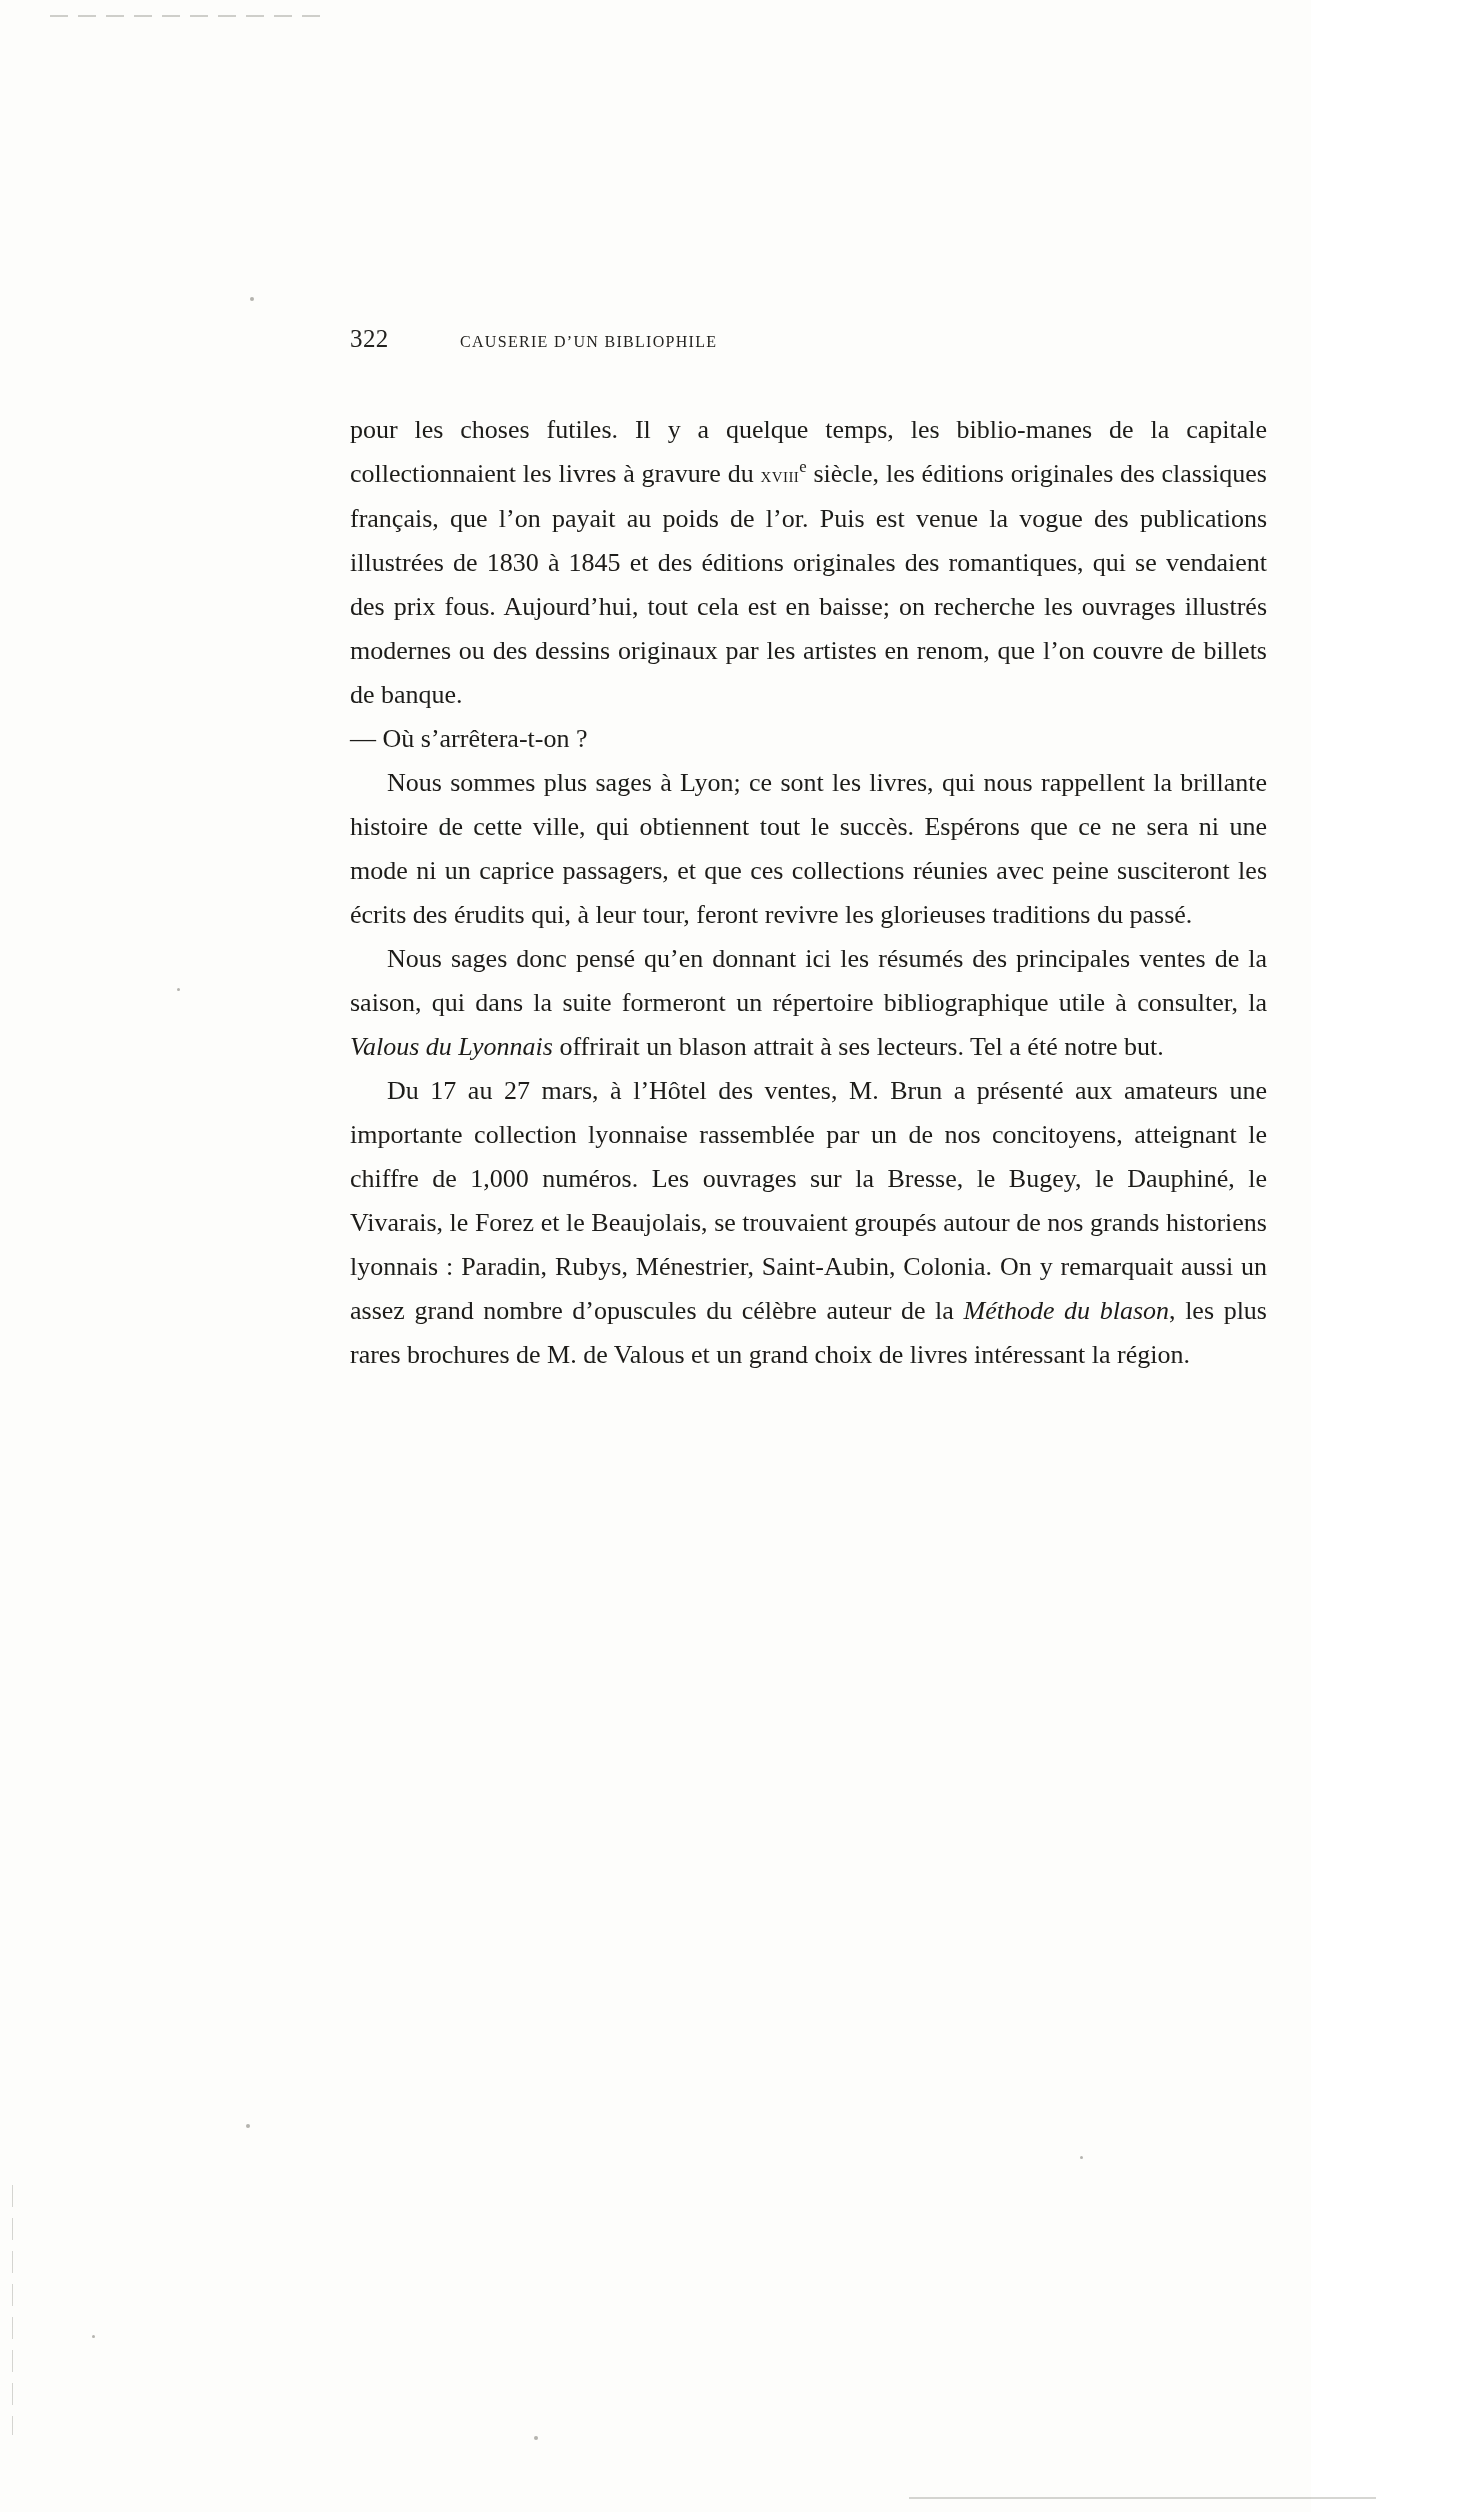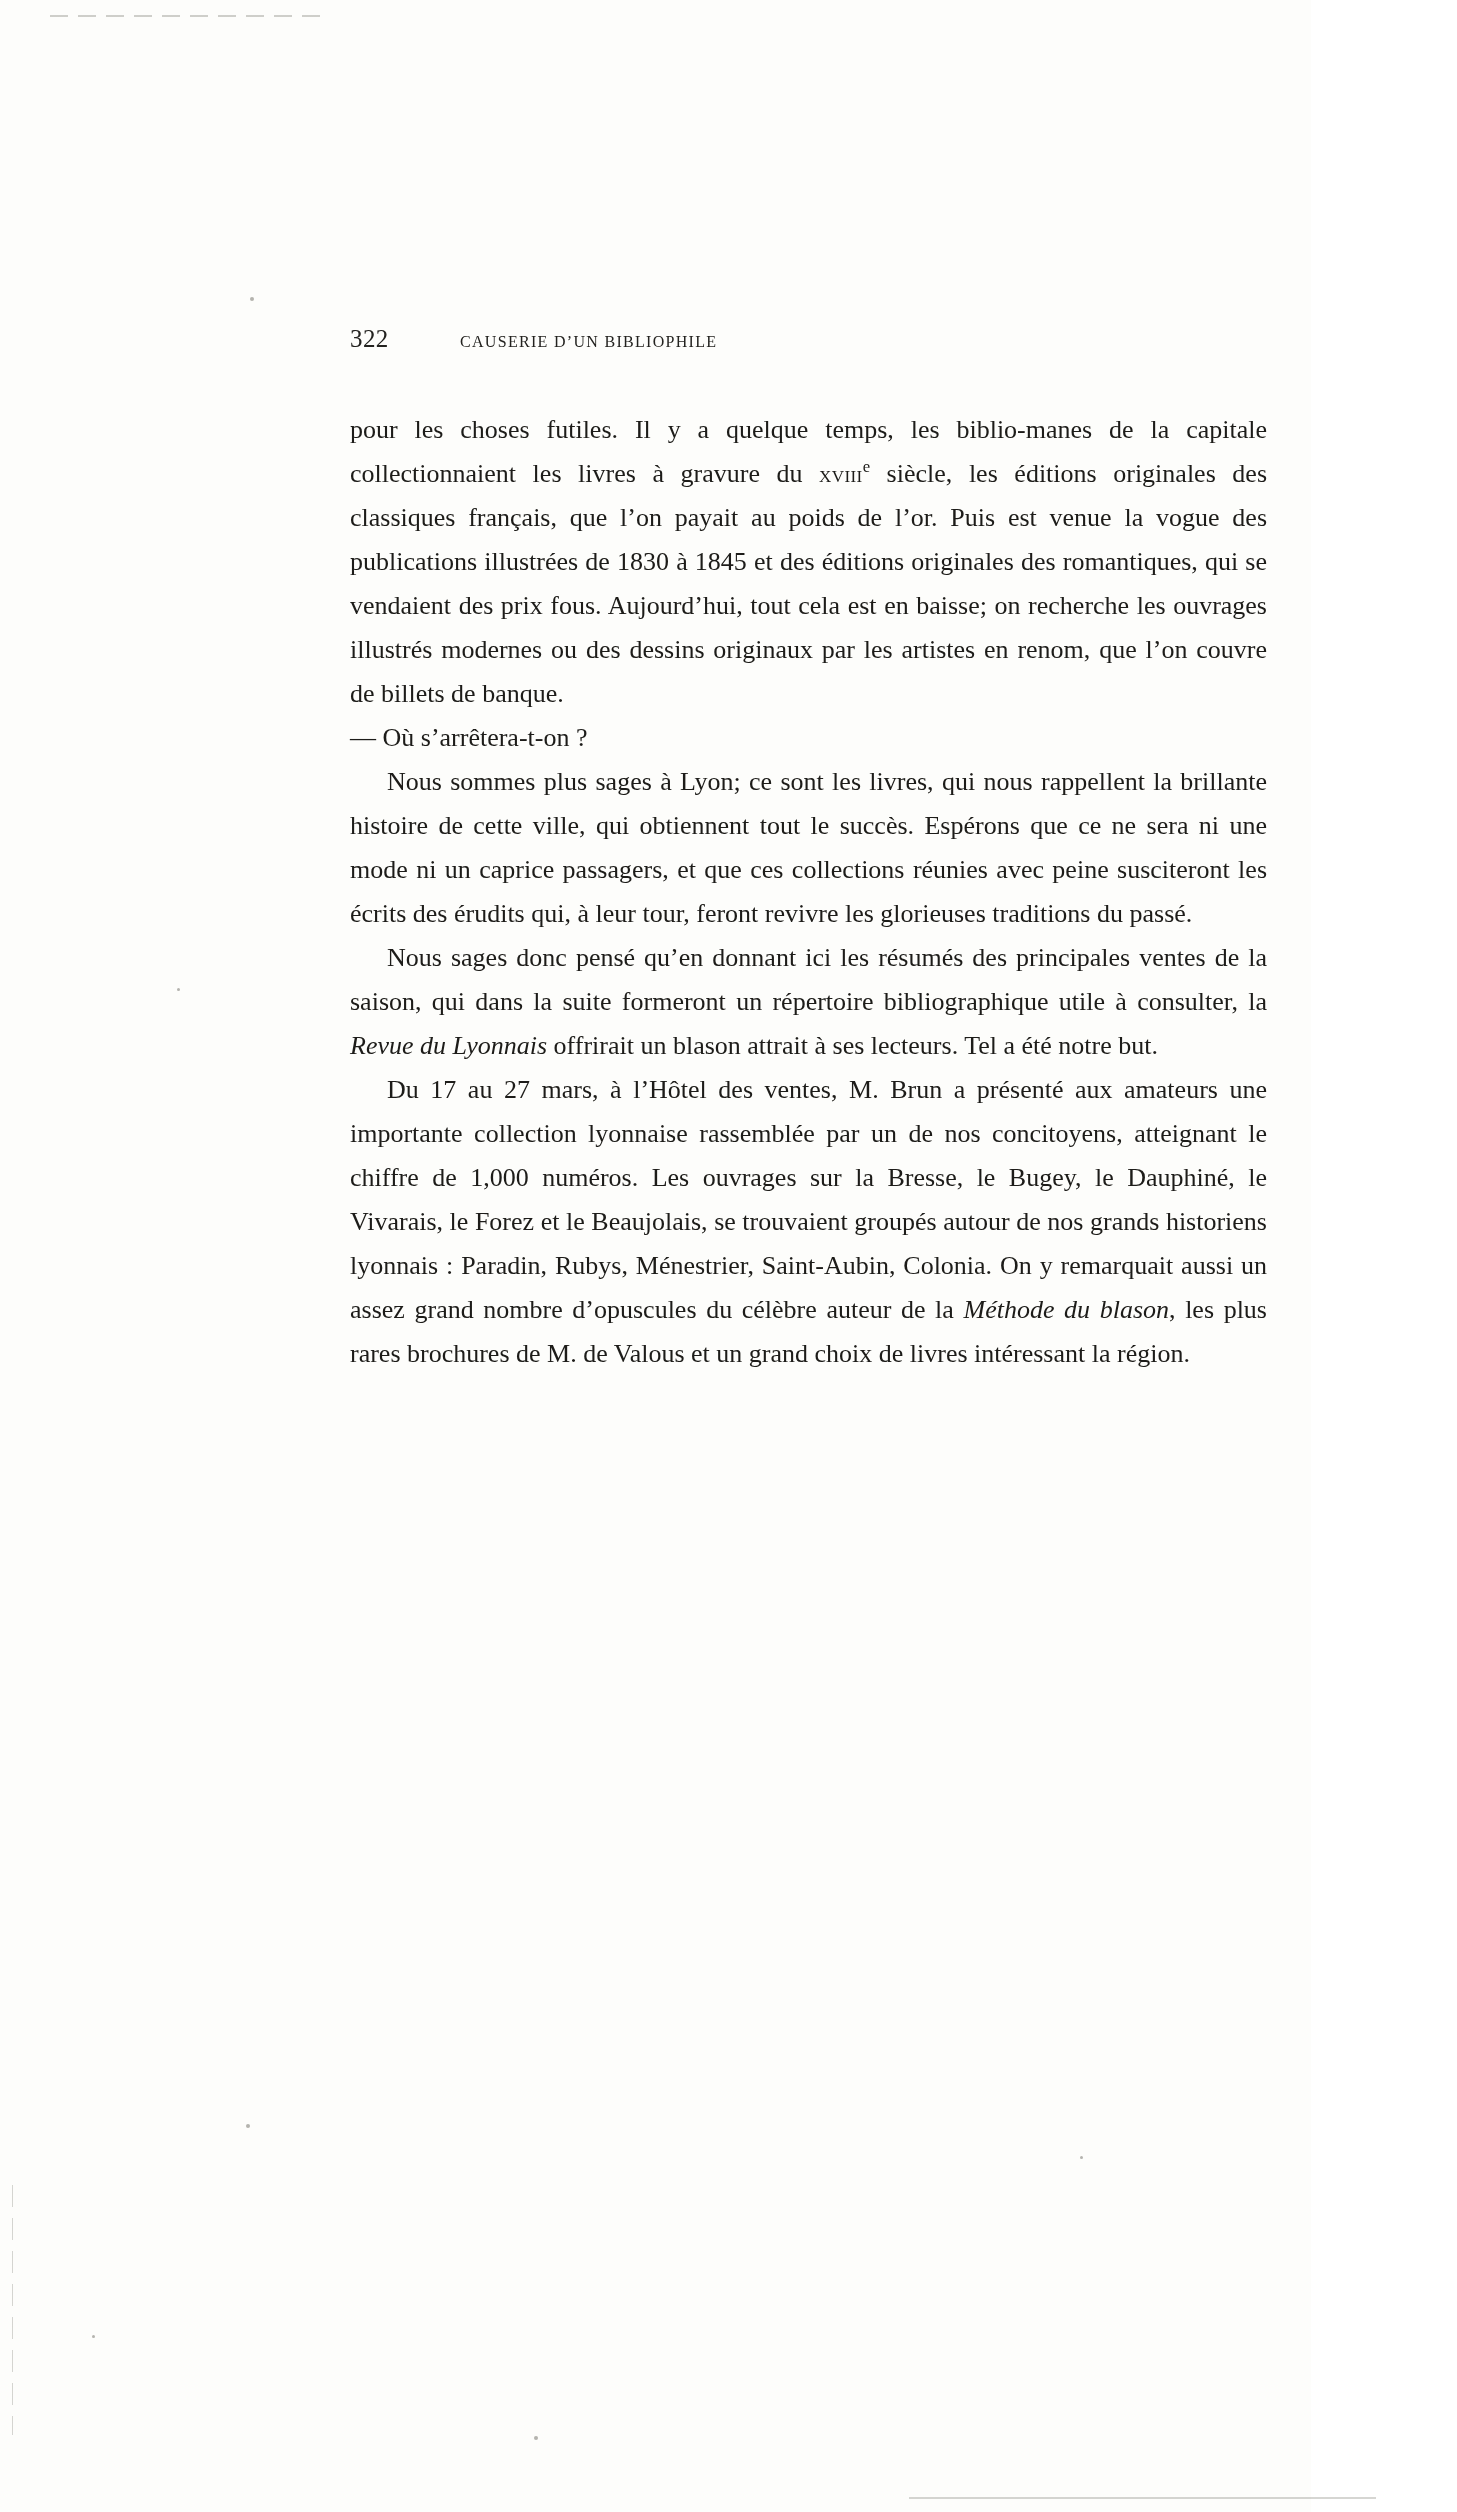--- a/index.html
+++ b/index.html
@@ -94,21 +94,21 @@
   .body-text i {
     font-style: italic;
   }
   .sup {
     font-size: 16.7px;
     vertical-align: super;
     line-height: 0;
   }
   .smallcaps {
     font-variant: small-caps;
-    font-size: 24px;
+    font-size: 21px;
     letter-spacing: 0.4px;
   }
 </style>
 </head>
 <body>
 
 <div class="page">
 
   <div class="scan-edge-top"></div>
   <div class="scan-edge-left"></div>
@@ -126,20 +126,20 @@
       <div class="folio">322</div>
       <div class="running-head">CAUSERIE D’UN BIBLIOPHILE</div>
     </div>
 
     <div class="body-text">
 
       <p class="no-indent">pour les choses futiles. Il y a quelque temps, les biblio-manes de la capitale collectionnaient les livres à gravure du <span class="smallcaps">xviii</span><span class="sup">e</span> siècle, les éditions originales des classiques français, que l’on payait au poids de l’or. Puis est venue la vogue des publications illustrées de 1830 à 1845 et des éditions originales des romantiques, qui se vendaient des prix fous. Aujourd’hui, tout cela est en baisse; on recherche les ouvrages illustrés modernes ou des dessins originaux par les artistes en renom, que l’on couvre de billets de banque.<br>— Où s’arrêtera-t-on ?</p>
 
       <p class="indent">Nous sommes plus sages à Lyon; ce sont les livres, qui nous rappellent la brillante histoire de cette ville, qui obtiennent tout le succès. Espérons que ce ne sera ni une mode ni un caprice passagers, et que ces collections réunies avec peine susciteront les écrits des érudits qui, à leur tour, feront revivre les glorieuses traditions du passé.</p>
 
-      <p class="indent"><span>Nous sages donc pensé qu’en donnant ici les résumés des principales ventes de la saison, qui dans la suite formeront un répertoire bibliographique utile à consulter, la </span><i>Revue du Lyonnais</i><span> offrirait un blason attrait à ses lecteurs. Tel a été notre but.</span></p>
+      <p class="indent"><span>Nous sages donc pensé qu’en donnant ici les résumés des principales ventes de la saison, qui dans la suite formeront un répertoire bibliographique utile à consulter, la </span><i>Valous du Lyonnais</i><span> offrirait un blason attrait à ses lecteurs. Tel a été notre but.</span></p>
 
       <p class="indent"><span>Du 17 au 27 mars, à l’Hôtel des ventes, M. Brun a présenté aux amateurs une importante collection lyonnaise rassemblée par un de nos concitoyens, atteignant le chiffre de 1,000 numéros. Les ouvrages sur la Bresse, le Bugey, le Dauphiné, le Vivarais, le Forez et le Beaujolais, se trouvaient groupés autour de nos grands historiens lyonnais : Paradin, Rubys, Ménestrier, Saint-Aubin, Colonia. On y remarquait aussi un assez grand nombre d’opuscules du célèbre auteur de la </span><i>Méthode du blason</i><span>, les plus rares brochures de M. de Valous et un grand choix de livres intéressant la région.</span></p>
 
     </div>
   </div>
 </div>
 
 
 </body></html>

